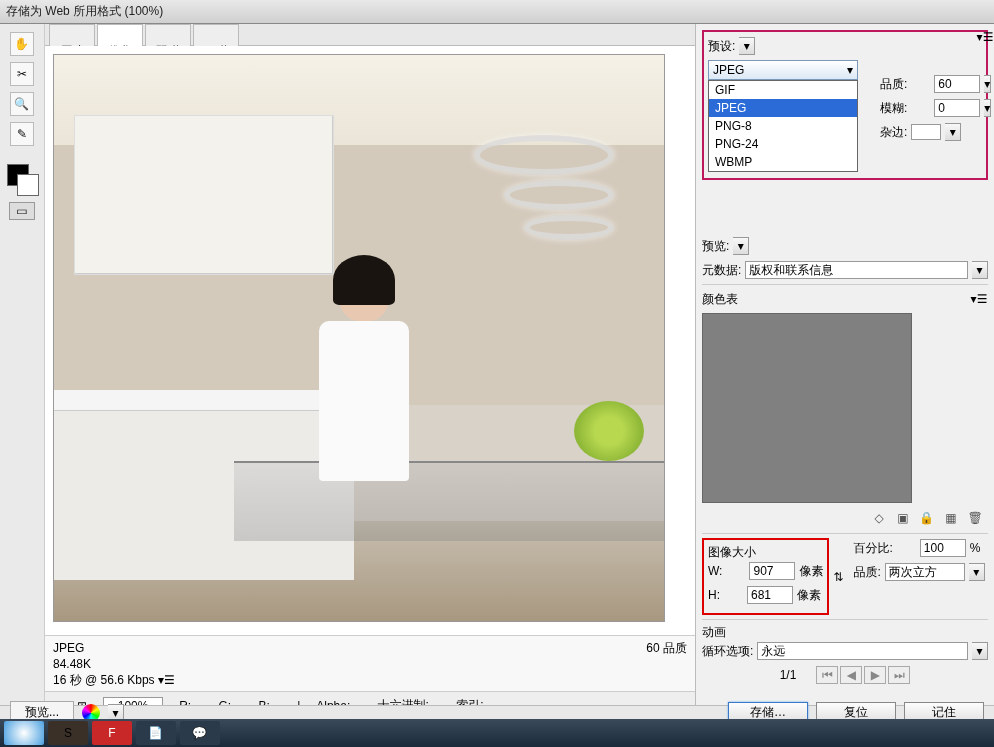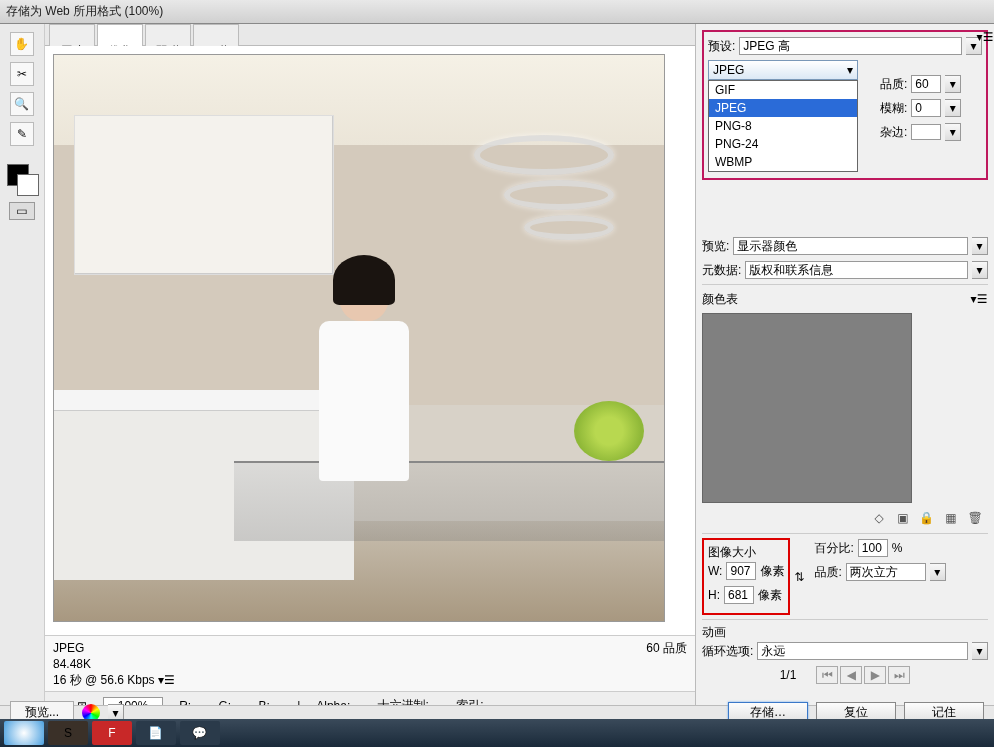--- a/index.html
+++ b/index.html
@@ -62,21 +62,21 @@
 .format-list div { padding: 2px 6px; cursor: pointer; }
 .format-list .hilite { background: #2a6bd8; color: #fff; }
 
 .checkbox { width: 13px; height: 13px; border: 1px solid #888; background: #fff; display: inline-flex; align-items: center; justify-content: center; margin-right: 3px; }
 .checkbox.checked::after { content: "✓"; color: #2a6bd8; font-size: 10px; }
 
 .color-table { width: 210px; height: 190px; background: #808080; border: 1px solid #666; margin: 4px 0; }
 .ct-icons { display:flex; justify-content:flex-end; gap:10px; padding:4px 6px; }
 .ct-icons span { width:14px; height:14px; display:inline-flex; align-items:center; justify-content:center; color:#555; cursor:pointer; }
 
-.num-input { width: 30px; }
+.num-input { width: 46px; margin-left: 23px; }
 .btn { min-width: 80px; height: 22px; border: 1px solid #888; background: linear-gradient(#fdfdfd,#e0e0e0); cursor: pointer; display:flex; align-items:center; justify-content:center; }
 .btn.primary { border: 1px solid #3a78c8; box-shadow: 0 0 2px #6aa8f0; }
 
 .nav-btns { display: flex; gap: 2px; }
 .nav-btns .nb { width: 22px; height: 18px; border: 1px solid #aaa; background: #eee; display:flex; align-items:center; justify-content:center; color:#888; cursor:pointer; }
 
 .footer-bar { position: absolute; left: 0; right: 0; bottom: 28px; height: 14px; background: #e8e8e8; border-top: 1px solid #bbb; display:flex; align-items:center; padding:0 10px; gap:8px; }
 .footer-tab { border:1px solid #aaa; background:#f5f5f5; padding:2px 14px; cursor:pointer; }
 
 .taskbar { position: absolute; bottom: 0; left: 0; right: 0; height: 28px; background: linear-gradient(#3a4a5a,#1a2a3a); display: flex; align-items: center; padding: 0 4px; gap: 4px; }
@@ -156,21 +156,20 @@
       <span>索引: --</span>
     </div>
   </div>
 
   <div class="side-panel">
     <div class="flyout" style="top:6px;">▾☰</div>
 
     <div class="red-box">
       <div class="row">
         <label>预设:</label>
-        <input type="text" style="flex: 1 1 0%;" value="JPEG 高">
         <div class="dropdown-btn">▾</div>
       </div>
       <div class="row">
         <div class="format-combo">
           <div class="sel">
               <span>JPEG</span>
               <span>▾</span>
             </div>
           <div class="format-list">
             <div>GIF</div>
@@ -203,21 +202,20 @@
           <span style="width:30px;height:16px;border:1px solid #999;background:#fff;"></span>
           <div class="dropdown-btn">▾</div>
         </div>
     </div>
 
 
     <div style="height:50px;"></div>
 
     <div class="row">
         <label>预览:</label>
-        <input type="text" style="flex: 1 1 0%;" value="显示器颜色">
         <div class="dropdown-btn">▾</div>
       </div>
     <div class="row">
         <label>元数据:</label>
         <input type="text" style="flex: 1 1 0%;" value="版权和联系信息">
         <div class="dropdown-btn">▾</div>
       </div>
 
     <hr class="sep">
     <div class="row">

